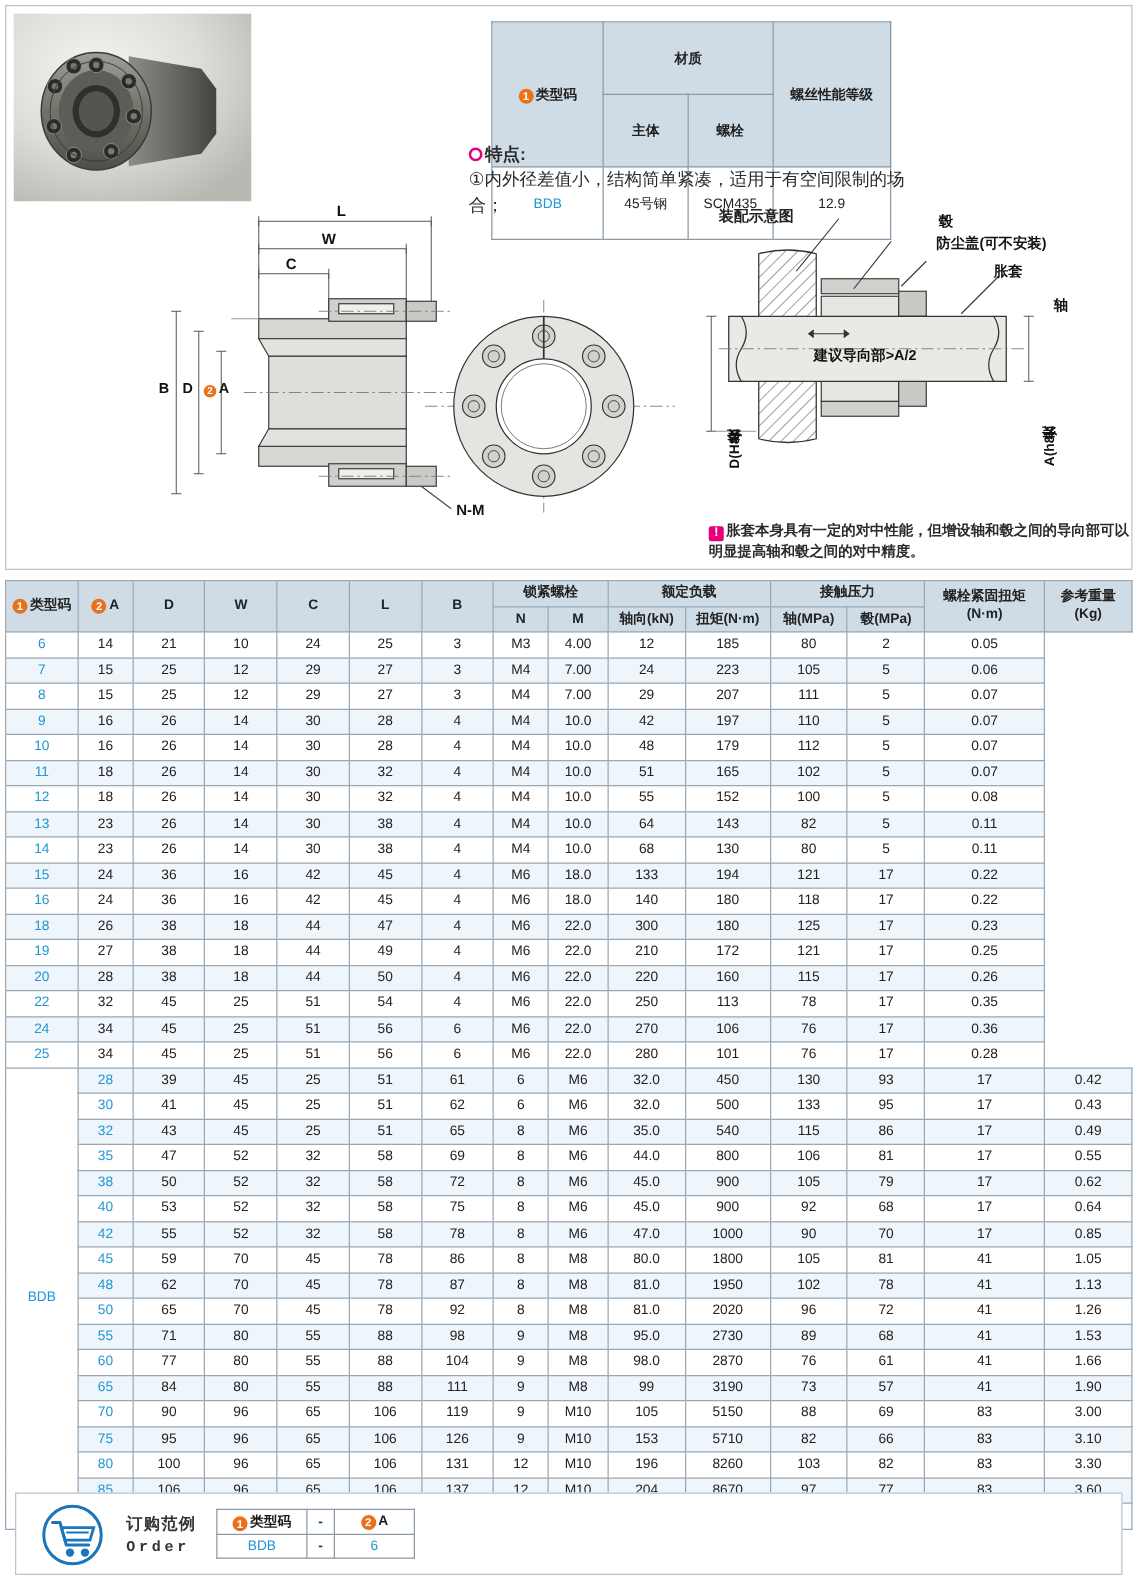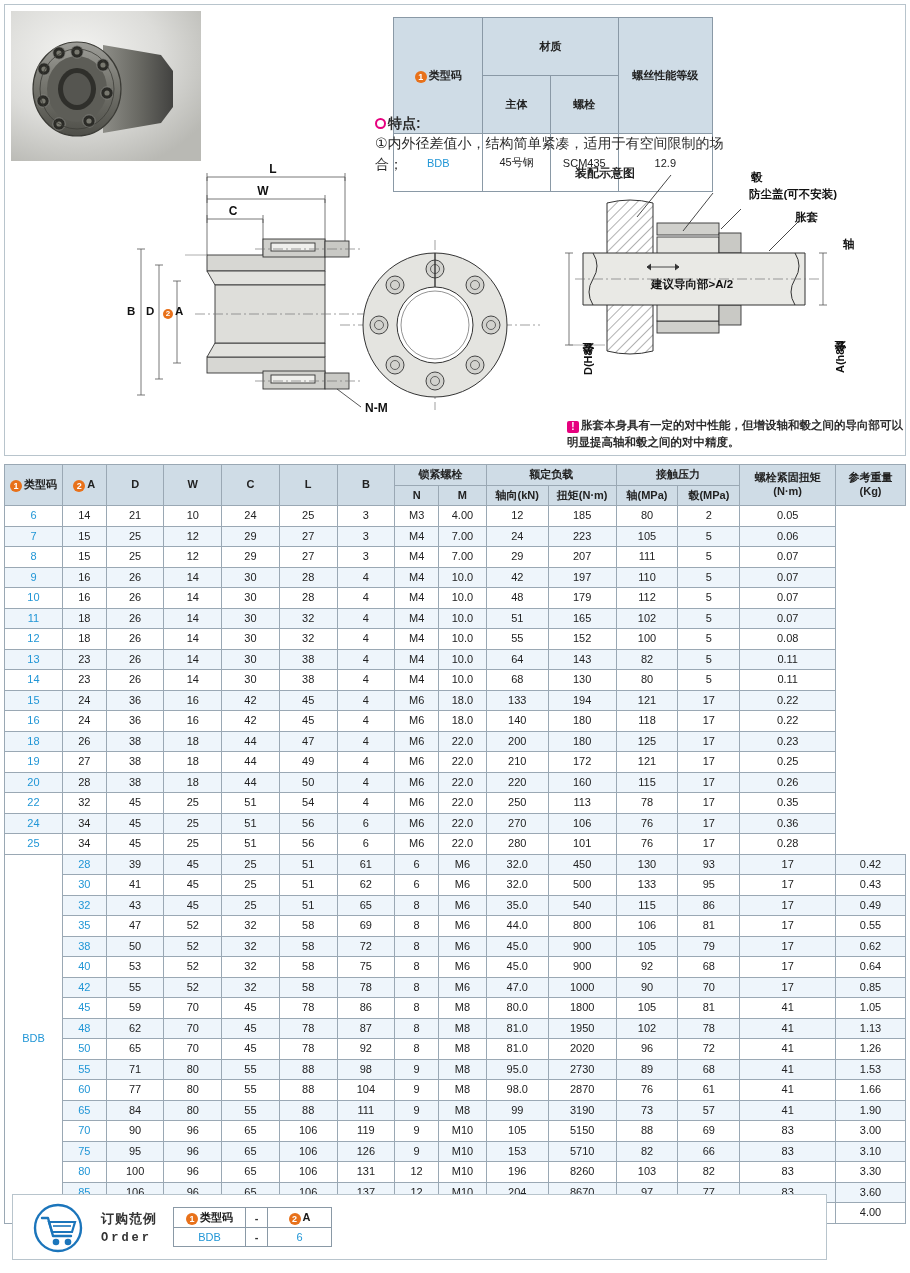--- a/index.html
+++ b/index.html
@@ -92,21 +92,21 @@
   }
   table.spec thead th { background:#cfdce6; font-weight:bold; color:#222; font-size:11px; }
   table.spec thead th.tall { height:39px; line-height:1.25; }
   table.spec tbody td { background:#ffffff; color:#222; }
   table.spec tbody tr.alt td { background:#eef5fb; }
   table.spec td.type-code { color:#2196d6; font-weight:normal; background:#fff !important; }
   table.spec td.a-col { color:#2196d6; }
 
   
   .order-box {
-    position:absolute; left:12px; top:1194px; width:815px; height:66px;
+    position:absolute; left:12px; top:1194px; width:886px; height:66px;
     border:1px solid #b8c4cc; background:#fff;
   }
   .cart { position:absolute; left:18px; top:8px; }
   .order-text {
     position:absolute; left:88px; top:14px; font-size:13px; color:#333;
     font-weight:bold; line-height:1.55; letter-spacing:1px;
   }
   .order-text .en { font-size:12px; letter-spacing:3px; font-family:"Liberation Mono", monospace; }
   .order-table {
     position:absolute; left:160px; top:12px; border-collapse:collapse; font-size:11px;
@@ -591,21 +591,21 @@
           <tr class="alt">
             <td class="a-col">18</td>
             <td>26</td>
             <td>38</td>
             <td>18</td>
             <td>44</td>
             <td>47</td>
             <td>4</td>
             <td>M6</td>
             <td>22.0</td>
-            <td>200</td>
+            <td>300</td>
             <td>180</td>
             <td>125</td>
             <td>17</td>
             <td>0.23</td>
           </tr>
           <tr>
             <td class="a-col">19</td>
             <td>27</td>
             <td>38</td>
             <td>18</td>

